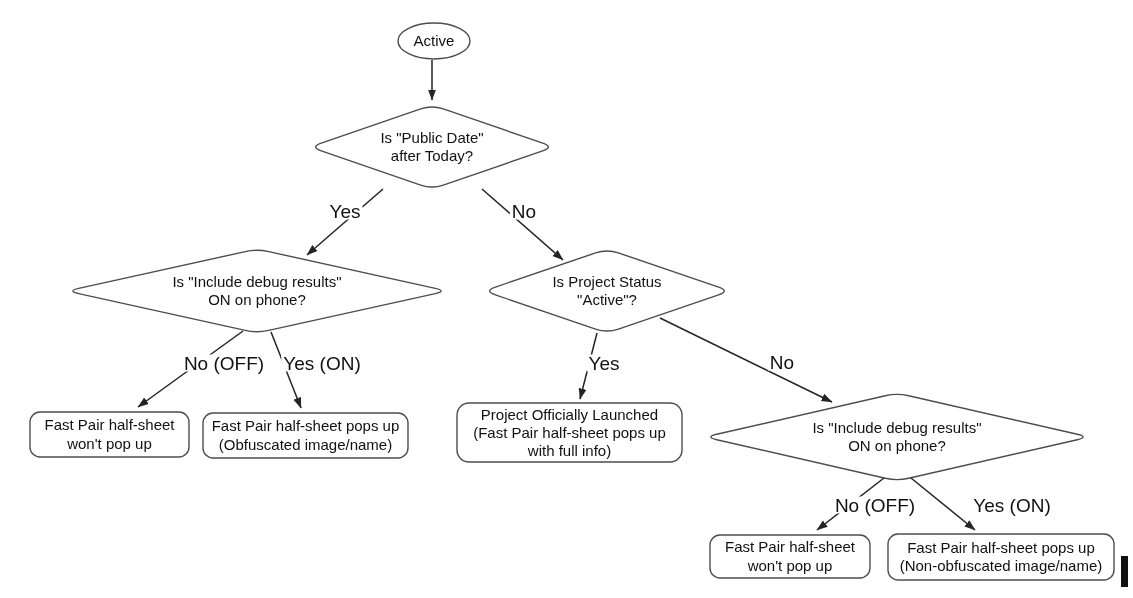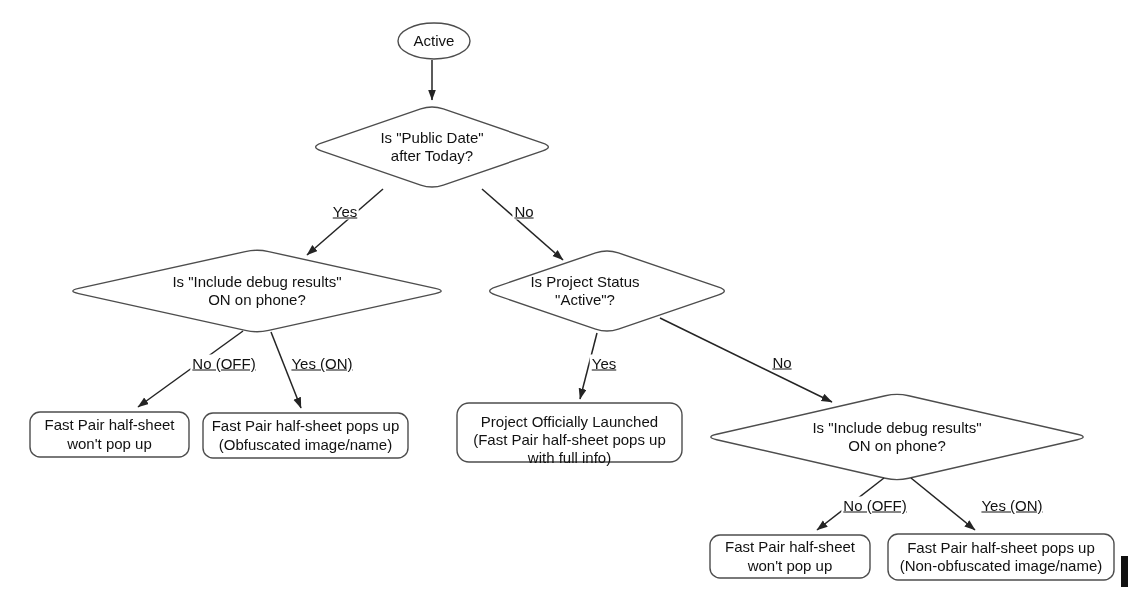--- a/index.html
+++ b/index.html
@@ -14,25 +14,25 @@
   .canvas svg{position:absolute;left:0;top:0;}
   .shape{fill:#ffffff;stroke:var(--shape-stroke,#4d4d4d);stroke-width:1.4;}
   .arrow{stroke:var(--arrow,#222);stroke-width:1.5;fill:none;marker-end:url(#arrowhead);}
   #arrowhead path{fill:var(--arrow,#222);}
   .cursor-bar{fill:#111;}
   .node-label{
     position:absolute;display:flex;align-items:center;justify-content:center;
     text-align:center;white-space:pre-line;
     font-size:15px;line-height:18.5px;color:var(--text,#111);
   }
-  .node-label.small{line-height:18px;margin-top:7px;}
+  .node-label.small{line-height:18px;}
   .edge-label{
     position:absolute;transform:translate(-50%,-50%);
     background:var(--background,#fff);padding:0 2px;
-    font-size:15px;line-height:17px;color:var(--text,#111);white-space:nowrap;text-decoration:underline;
+    font-size:19px;line-height:17px;color:var(--text,#111);white-space:nowrap;
   }
 </style>
 </head>
 <body>
 
 <div class="canvas">
 
   <svg width="1133" height="598" viewBox="0 0 1133 598">
     <defs>
       <marker id="arrowhead" markerUnits="userSpaceOnUse" markerWidth="13" markerHeight="10" refX="10.5" refY="4" orient="auto">
@@ -70,21 +70,21 @@
   </svg>
 
   <div class="node-label" style="left:398px;top:24px;width:72px;height:34px;">Active</div>
 
   <div class="node-label" style="left:332px;top:126px;width:200px;height:42px;">Is "Public Date"
 after Today?</div>
 
   <div class="node-label" style="left:132px;top:270px;width:250px;height:42px;">Is "Include debug results"
 ON on phone?</div>
 
-  <div class="node-label" style="left:485px;top:270px;width:200px;height:42px;text-align:center;">Is Project Status
+  <div class="node-label" style="left:507px;top:270px;width:200px;height:42px;text-align:center;">Is Project Status
 "Active"?</div>
 
   <div class="node-label" style="left:772px;top:415px;width:250px;height:44px;">Is "Include debug results"
 ON on phone?</div>
 
   <div class="node-label" style="left:30px;top:412px;width:159px;height:45px;">Fast Pair half-sheet
 won't pop up</div>
 
   <div class="node-label" style="left:203px;top:413px;width:205px;height:45px;">Fast Pair half-sheet pops up
 (Obfuscated image/name)</div>

